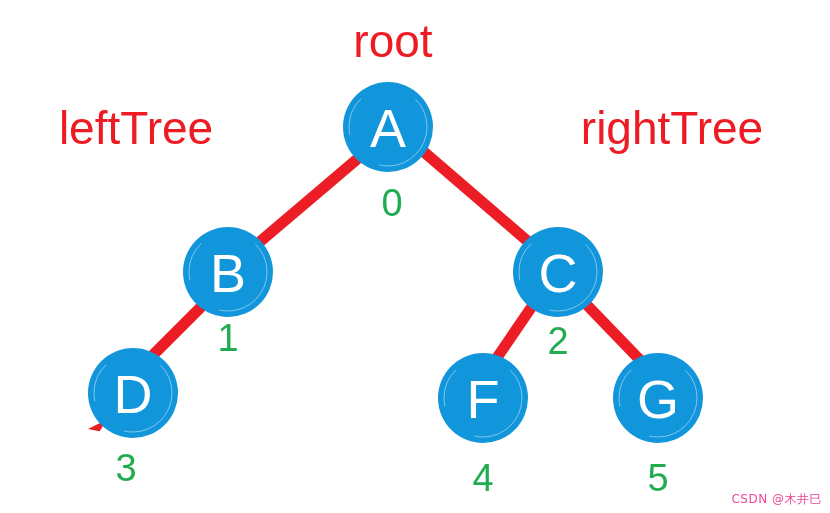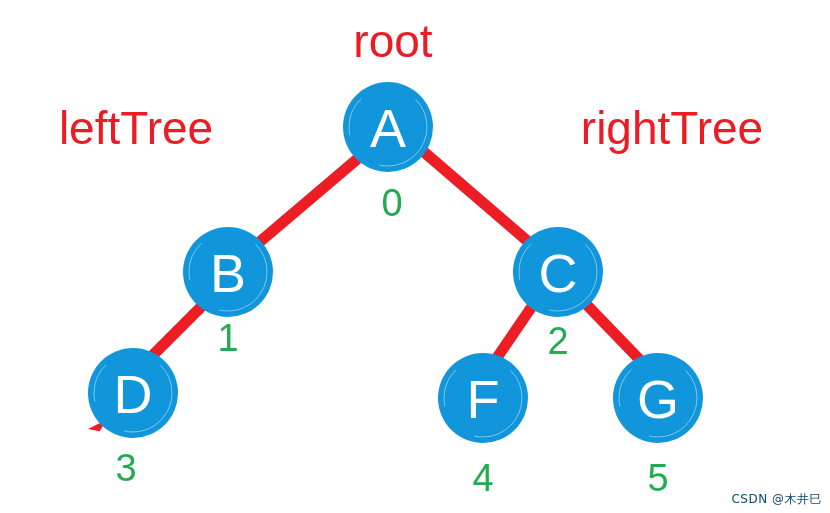--- a/index.html
+++ b/index.html
@@ -54,21 +54,21 @@
   }
   .edge-line {
     stroke-linecap: butt;
   }
   .watermark {
     position: absolute;
     right: 8px;
     bottom: 5px;
     font-family: "DejaVu Sans", sans-serif;
     font-size: 12px;
-    color: #0c4a6e;
+    color: #ec4899;
     letter-spacing: 0.5px;
     white-space: nowrap;
     user-select: none;
   }
 </style>
 </head>
 <body>
 
 <div id="diagram-root">
 

